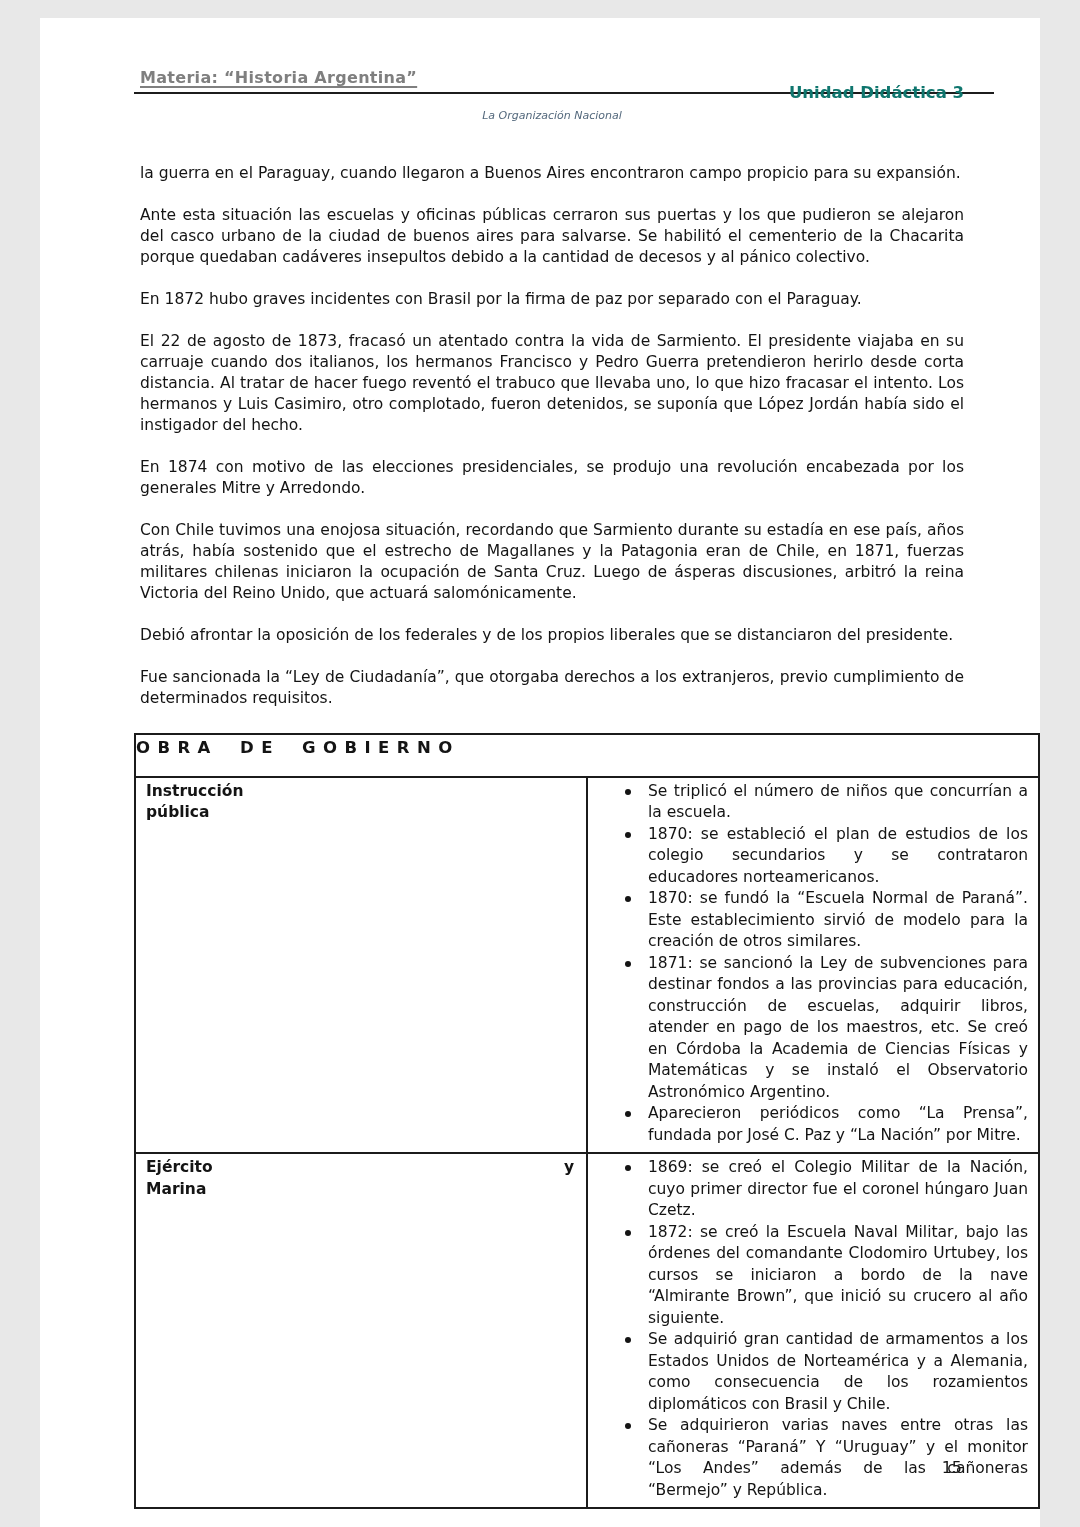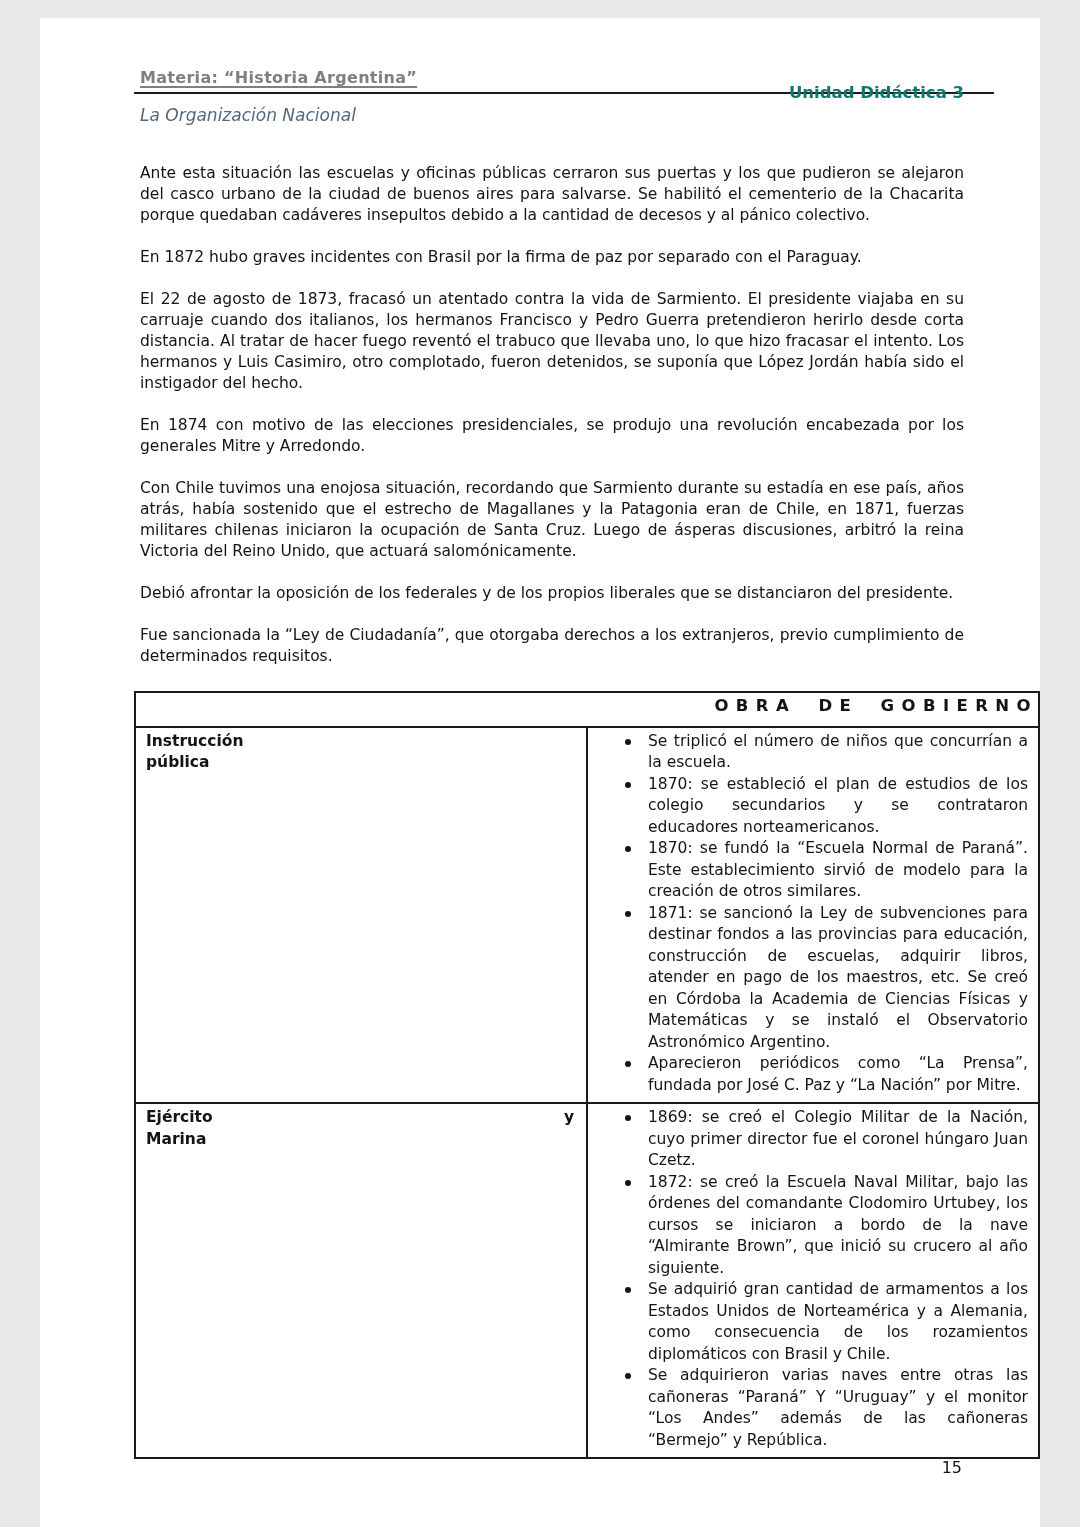--- a/index.html
+++ b/index.html
@@ -15,40 +15,40 @@
     color:#7f7f7f; font-weight:bold; font-size:16px; line-height:20px;
     text-decoration:underline; text-underline-offset:3px; text-decoration-thickness:2px;
     letter-spacing:0.3px;
   }
   .rule { border-top:2.5px solid #1c1c1c; margin:4px -30px 0 -6px; height:0; }
   .unit-title {
     text-align:right; font-weight:bold; font-size:16.5px; line-height:21px;
     color:#0f766e; margin-top:-12px;
   }
   .unit-subtitle {
-    text-align:left; font-style:italic; font-size:17px; line-height:21px;
+    text-align:center; font-style:italic; font-size:11px; line-height:21px;
     color:#53687c; margin-top:2px;
   }
   
   .body-text { margin-top:37px; }
   .para {
     margin:0 0 21px 0; text-align:justify;
     font-size:15.5px; line-height:21px;
   }
   
   .gov-table {
     width:906px; margin-left:-6px; margin-top:24px;
     border-collapse:collapse; table-layout:fixed;
     font-size:15.5px; line-height:21.5px;
   }
   .gov-table, .gov-table td { border:2px solid #1b1b1b; }
   .gov-title-cell {
-    text-align:right; font-weight:bold; font-size:16.5px;
+    text-align:left; font-weight:bold; font-size:16.5px;
     letter-spacing:0.45em; word-spacing:0.55em;
-    padding:2px 0 9px 0;
+    padding:2px 0 17px 0;
   }
   .label-cell {
     width:170px; vertical-align:top; font-weight:bold;
     padding:3px 12px 3px 10px;
   }
   .label-line-flex { display:flex; justify-content:space-between; }
   .items-cell { vertical-align:top; padding:3px 10px 6px 0; }
   .bullet { display:flex; text-align:justify;gap:6px; }
   .bullet .marker { flex:0 0 24px; margin-left:30px; position:relative; }
   .bullet .marker::before {
@@ -63,20 +63,21 @@
 <body>
 
 <div class="page">
 
   <div class="materia">Materia: “Historia Argentina”</div>
   <div class="rule"></div>
   <div class="unit-title">Unidad Didáctica 3</div>
   <div class="unit-subtitle">La Organización Nacional</div>
 
   <div class="body-text">
+    <p class="para">la guerra en el Paraguay, cuando llegaron a Buenos Aires encontraron campo propicio para su expansión.</p>
     <p class="para">Ante esta situación las escuelas y oficinas públicas cerraron sus puertas y los que pudieron se alejaron del casco urbano de la ciudad de buenos aires para salvarse. Se habilitó el cementerio de la Chacarita porque quedaban cadáveres insepultos debido a la cantidad de decesos y al pánico colectivo.</p>
     <p class="para">En 1872 hubo graves incidentes con Brasil por la firma de paz por separado con el Paraguay.</p>
     <p class="para">El 22 de agosto de 1873, fracasó un atentado contra la vida de Sarmiento. El presidente viajaba en su carruaje cuando dos italianos, los hermanos Francisco y Pedro Guerra pretendieron herirlo desde corta distancia. Al tratar de hacer fuego reventó el trabuco que llevaba uno, lo que hizo fracasar el intento. Los hermanos y Luis Casimiro, otro complotado, fueron detenidos, se suponía que López Jordán había sido el instigador del hecho.</p>
     <p class="para">En 1874 con motivo de las elecciones presidenciales, se produjo una revolución encabezada por los generales Mitre y Arredondo.</p>
     <p class="para">Con Chile tuvimos una enojosa situación, recordando que Sarmiento durante su estadía en ese país, años atrás, había sostenido que el estrecho de Magallanes y la Patagonia eran de Chile, en 1871, fuerzas militares chilenas iniciaron la ocupación de Santa Cruz. Luego de ásperas discusiones, arbitró la reina Victoria del Reino Unido, que actuará salomónicamente.</p>
     <p class="para">Debió afrontar la oposición de los federales y de los propios liberales que se distanciaron del presidente.</p>
     <p class="para">Fue sancionada la “Ley de Ciudadanía”, que otorgaba derechos a los extranjeros, previo cumplimiento de determinados requisitos.</p>
   </div>
 
   <table class="gov-table">

